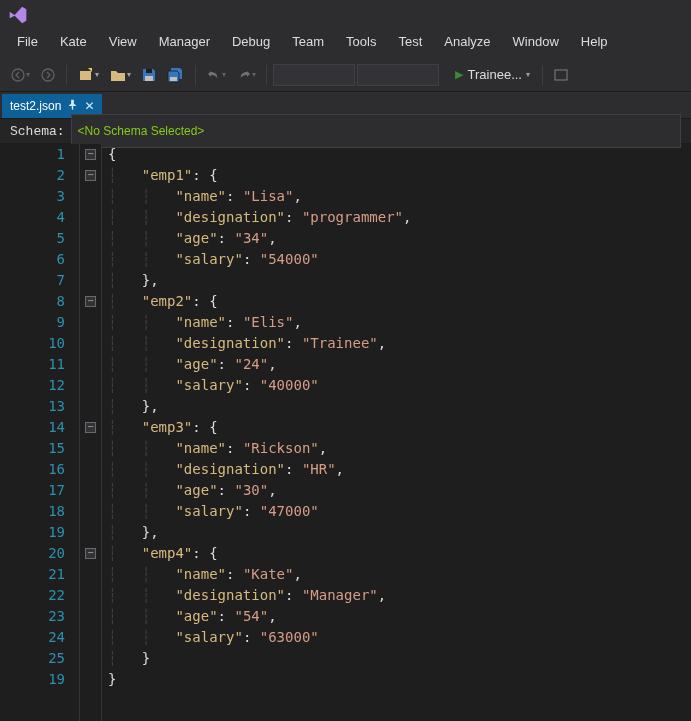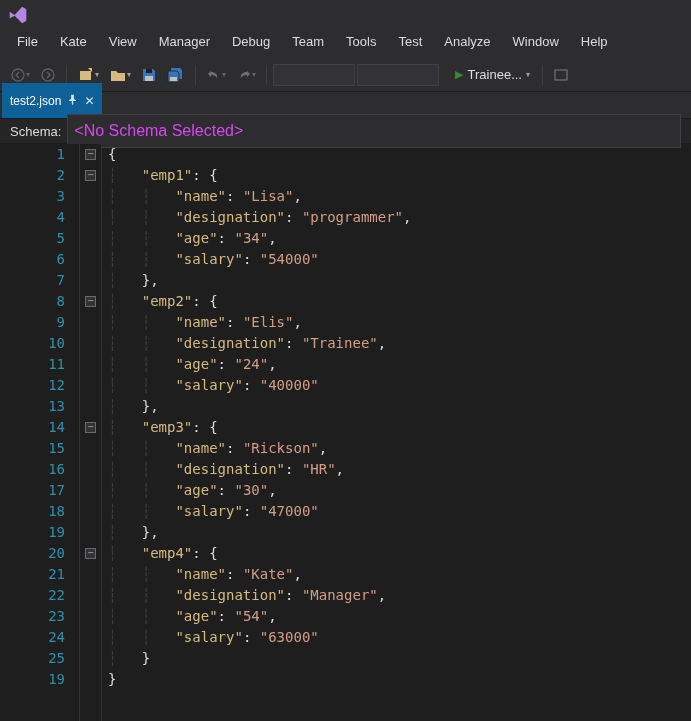--- a/index.html
+++ b/index.html
@@ -39,35 +39,35 @@
   .attach {
     display:flex; align-items:center; gap:4px; color:#dcdcdc;
     padding:0 6px; height:24px; font-size:13px;
   }
   .play { color:#388a34; font-size:11px; }
   .tabs-row {
     height:26px; display:flex; align-items:flex-end;
     background:#2d2d30; padding-left:2px;
   }
   .tab {
-    height:35px; display:flex; align-items:center; gap:6px;
+    height:24px; display:flex; align-items:center; gap:6px;
     background:#0e6198; color:#ffffff; padding:0 8px;
     font-size:12px;
   }
   .tab .pin, .tab .close { font-size:12px; color:#d0e8f5; }
   .schema-bar {
     height:26px; display:flex; align-items:center;
     background:#252526; border-top:1px solid #1b1b1c; border-bottom:1px solid #1b1b1c;
     padding:0 10px; gap:6px; font-size:13px;
   }
-  .schema-label { color:#dcdcdc; }
+  .schema-label { color:#dcdcdc;font-family:Liberation Mono, monospace; }
   .schema-box {
     flex:1; height:20px; display:flex; align-items:center;
     border:1px solid #3f3f46; background:#2d2d30;
-    color:#d946ef; padding:16px 6px; font-size:16px;
+    color:#84cc16; padding:16px 6px; font-size:12px;
   }
   .editor {
     display:flex; background:#1e1e1e; height:calc(721px - 30px - 28px - 34px - 26px - 26px);
     font-family:Consolas, monospace; font-size:14px; line-height:21px;
   }
   .gutter-nums {
     width:80px; background:#1e1e1e; text-align:right;
     padding:0 14px 0 0; color:#2b91af; user-select:none;
     border-right:1px solid #333333;
   }

